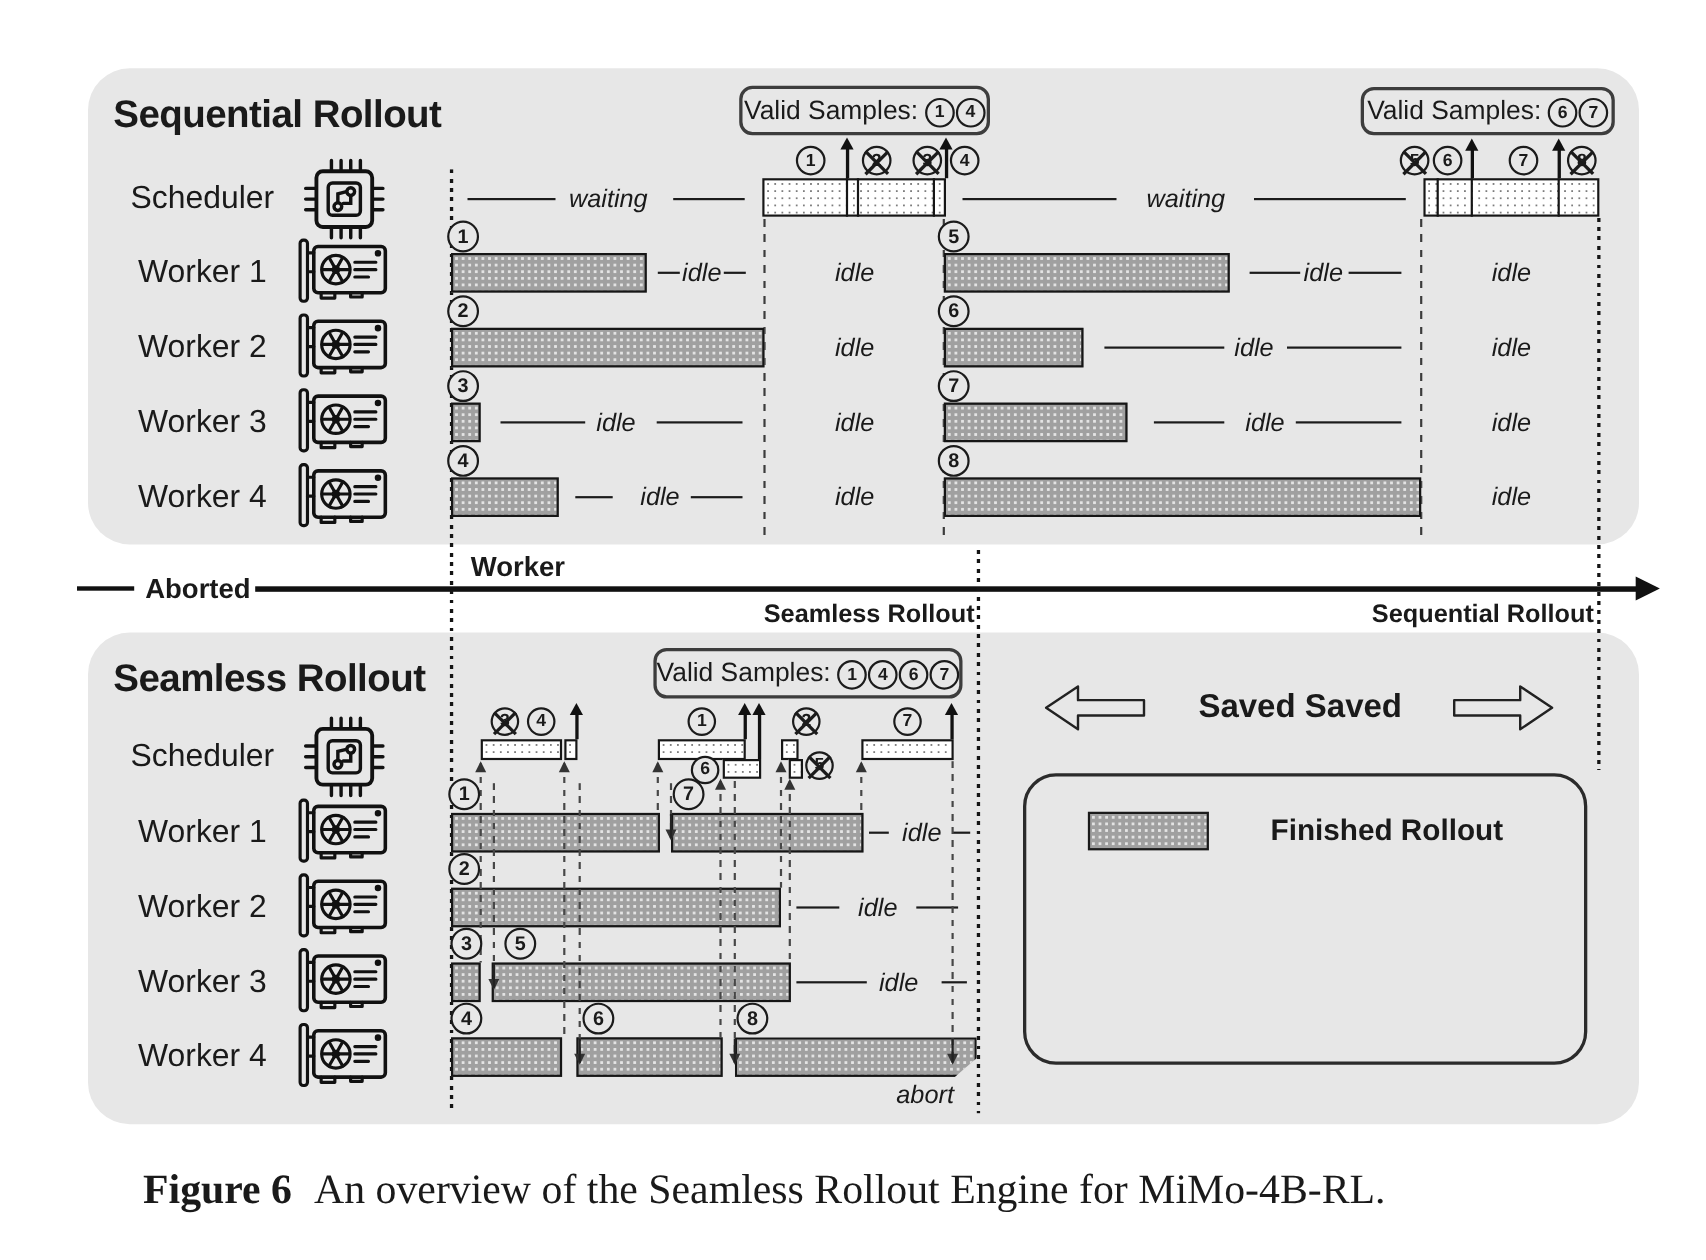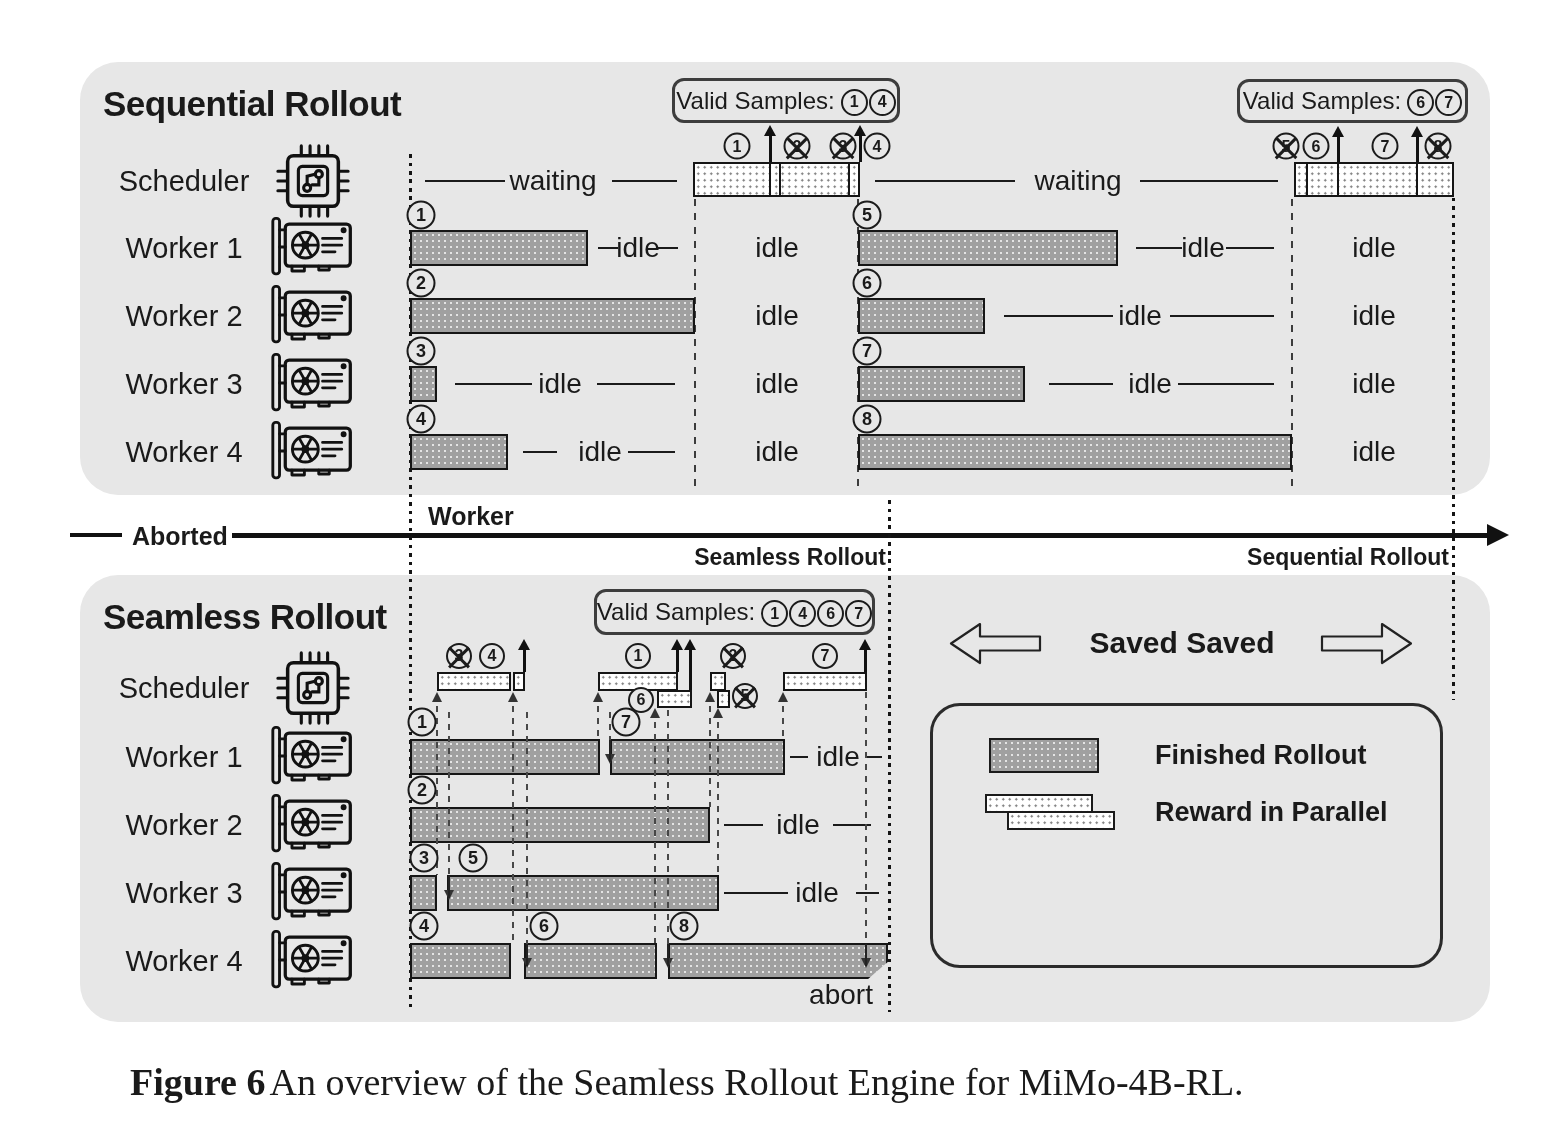--- a/index.html
+++ b/index.html
@@ -21,21 +21,21 @@
     background:repeating-linear-gradient(to bottom,#3c3c3c 0 7px,transparent 7px 14px);}
   .dotv{position:absolute;width:3px;
     background:repeating-linear-gradient(to bottom,#141414 0 3.5px,transparent 3.5px 8.5px);}
   .circ{position:absolute;box-sizing:border-box;border:2.5px solid #1b1b1b;border-radius:50%;
     background:#e7e7e7;display:flex;align-items:center;justify-content:center;
     font-weight:700;transform:translate(-50%,-50%);}
   .circ.crossed::before,.circ.crossed::after{content:"";position:absolute;left:-14%;top:50%;
     width:128%;height:3px;background:#1b1b1b;}
   .circ.crossed::before{transform:rotate(45deg);}
   .circ.crossed::after{transform:rotate(-45deg);}
-  .ital{position:absolute;font-size:28px;transform:translate(-50%,-50%);white-space:nowrap;}
+  .ital{position:absolute;font-style:italic;font-size:23px;transform:translate(-50%,-50%);white-space:nowrap;}
   .sarrow{position:absolute;width:2.5px;background:#111;}
   .sarrow::before{content:"";position:absolute;top:-10px;left:50%;transform:translateX(-50%);
     width:0;height:0;border:6px solid transparent;border-top:none;border-bottom:11px solid #111;}
   .conn{position:absolute;width:2px;
     background:repeating-linear-gradient(to bottom,#474747 0 6px,transparent 6px 12px);}
   .chead{position:absolute;left:50%;transform:translateX(-50%);width:0;height:0;
     border-left:5.5px solid transparent;border-right:5.5px solid transparent;}
   .chead.up{top:-2px;border-bottom:10px solid #333;}
   .chead.down{bottom:-2px;border-top:10px solid #333;}
   .ctail{position:absolute;bottom:0;left:0;width:2px;background:#222;height:22px;}
@@ -59,21 +59,21 @@
     border:3px solid #2b2b2b;border-radius:30px;padding:21px 0 0 52px;}
   .lg-row{display:flex;align-items:center;height:57px;}
   .sw-slot{position:relative;width:132px;height:40px;flex:none;}
   .sw{position:absolute;left:4px;top:2px;width:110px;height:35px;box-sizing:border-box;border:2.5px solid #1b1b1b;}
   .sw.seq::after{content:"";position:absolute;left:15px;top:0;bottom:0;width:2.5px;background:#1b1b1b;}
   .sw-par-a,.sw-par-b{position:absolute;box-sizing:border-box;border:2px solid #1b1b1b;width:108px;height:19px;}
   .sw-par-a{left:0;top:1px;}
   .sw-par-b{left:22px;top:18px;}
   .lg-label{margin-left:38px;font-size:27px;font-weight:700;white-space:nowrap;}
   .caption{position:absolute;left:130px;top:1060px;font-family:"Liberation Serif",serif;font-size:38px;}
-  .caption .cap-label{font-weight:700;margin-right:4px;}
+  .caption .cap-label{font-weight:700;margin-right:20px;}
 </style>
 </head>
 <body>
 
 <div id="cv">
 
   <div class="panel" id="panel-top" style="left:80px;top:62px;width:1410px;height:433px;"></div>
   <div class="panel" id="panel-bottom" style="left:80px;top:575px;width:1410px;height:447px;"></div>
 
   <div class="panel-title" style="left:103px;top:84px;">Sequential Rollout</div>
@@ -111,27 +111,20 @@
       <polygon points="2,15.5 62,15.5 62,3 91,22.5 62,42 62,29.5 2,29.5"></polygon>
     </svg>
   </div>
 
   <div class="legend">
     <div class="lg-row">
       <span class="sw-slot">
           <span class="sw pat-fin"></span>
         </span>
       <span class="lg-label">Finished Rollout</span>
-    </div>
-    <div class="lg-row">
-      <span class="sw-slot">
-        <span class="sw-par-a pat-rew"></span>
-          <span class="sw-par-b pat-rew"></span>
-      </span>
-      <span class="lg-label">Reward in Parallel</span>
     </div>
   </div>
 
   <div class="caption">
     <span class="cap-label">Figure 6</span><span>An overview of the Seamless Rollout Engine for MiMo-4B-RL.</span>
   </div>
 <div class="row-label" style="left: 184px; top: 181px;">Scheduler</div>
     <div class="icon" style="left: 313px; top: 181px;"><svg width="78" height="78" viewBox="0 0 80 80" fill="none" stroke="#111" stroke-width="3.2" stroke-linecap="round">
     <path d="M28 4v9 M37 4v9 M46 4v9 M55 4v9 M28 67v9 M37 67v9 M46 67v9 M55 67v9"></path>
     <path d="M4 30h9 M4 40h9 M4 50h9 M67 30h9 M67 40h9 M67 50h9"></path>

